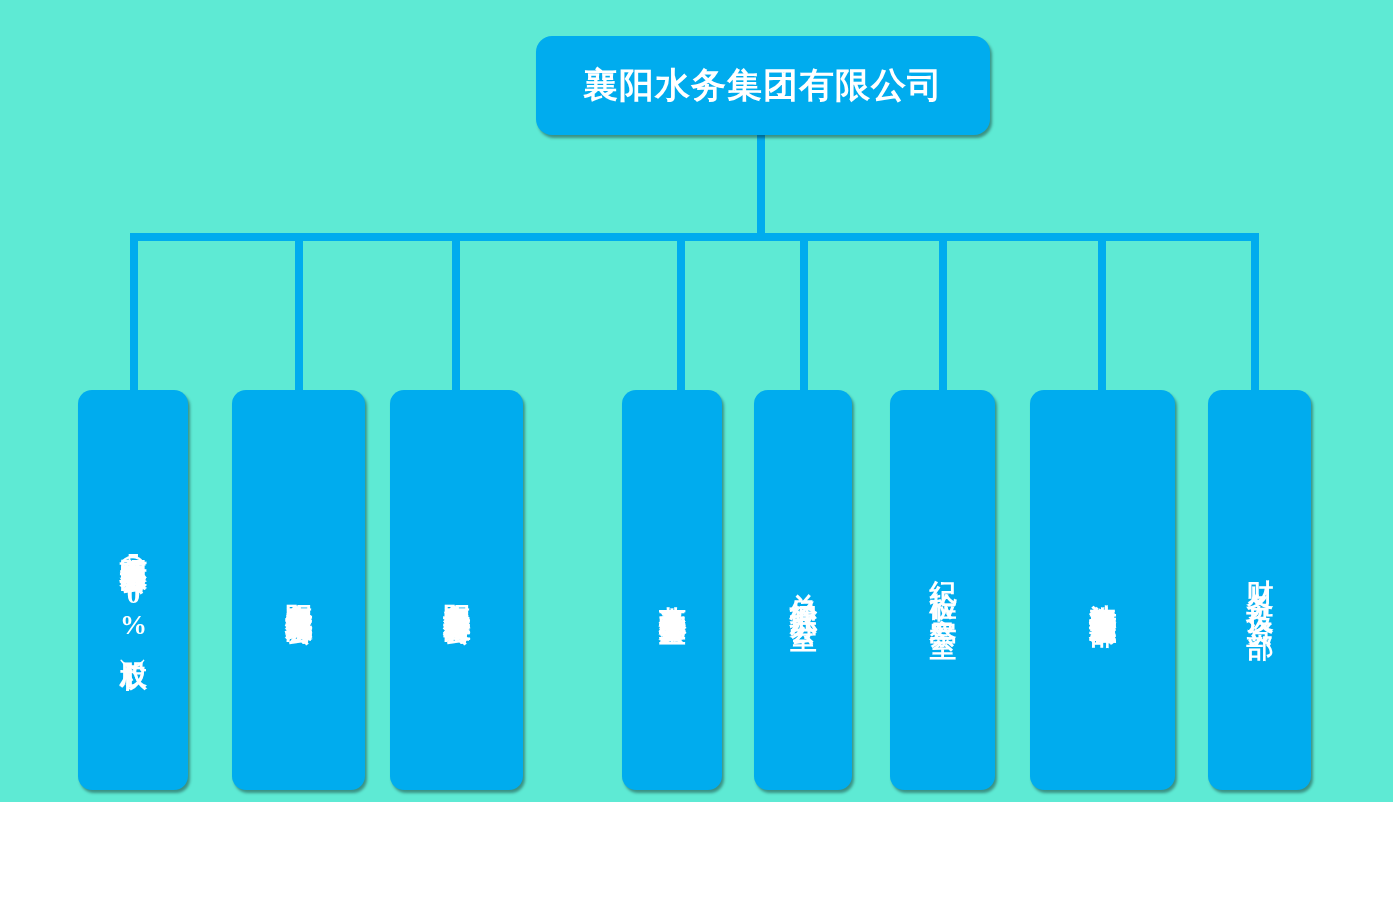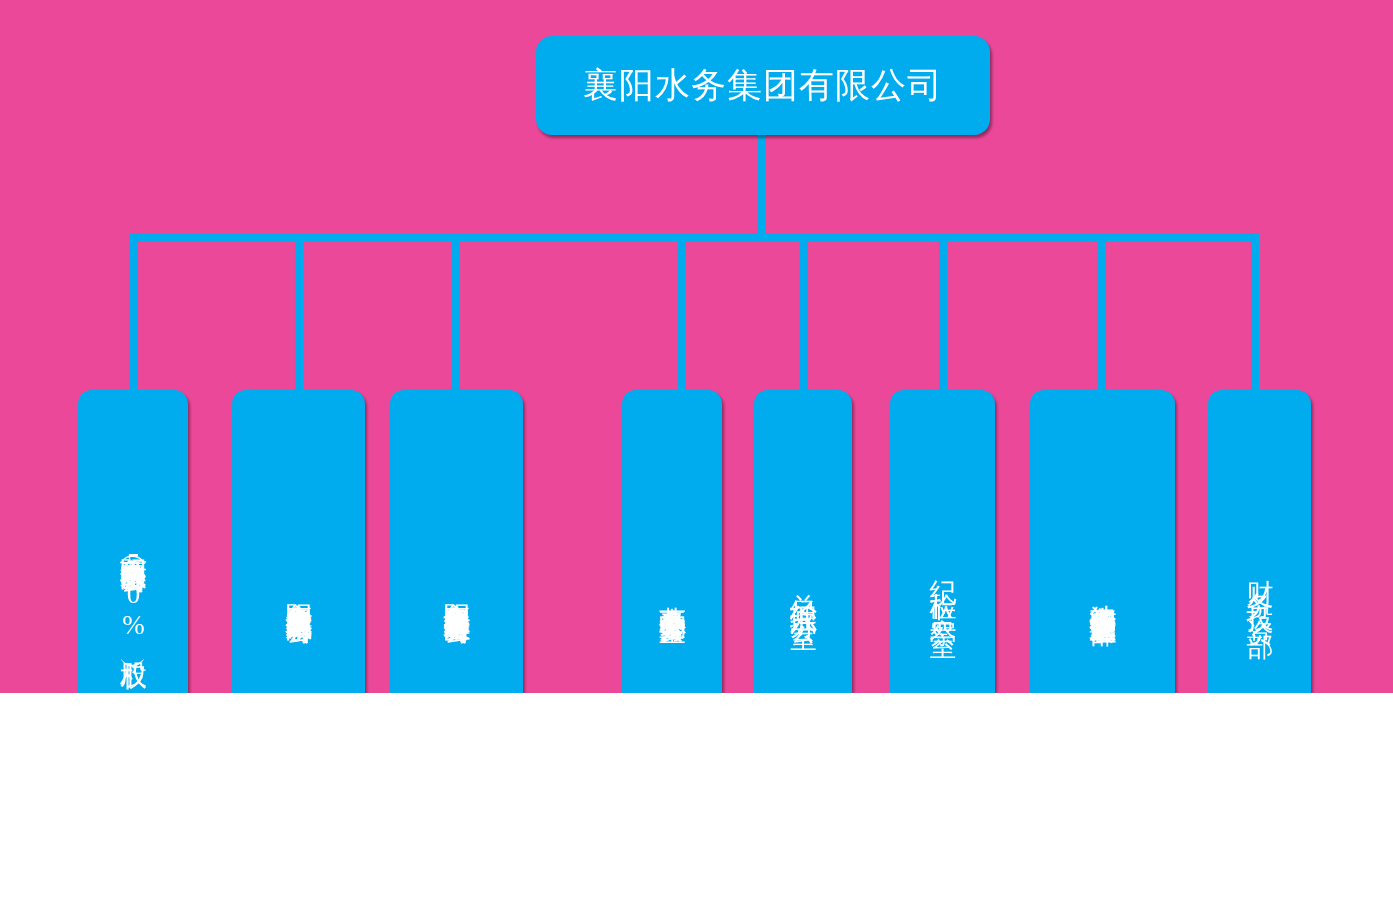--- a/index.html
+++ b/index.html
@@ -7,23 +7,24 @@
     margin: 0;
     padding: 0;
     background: #ffffff;
   }
   body {
     font-family: "Liberation Serif", "DejaVu Serif", serif;
   }
   #chart-canvas {
     position: relative;
     width: 1393px;
-    height: 693px;
-    background: #ec4899;
+    height: 802px;
+    background: #5eead4;
     overflow: hidden;
+    font-weight: bold;
   }
 
   
   .conn {
     position: absolute;
     background: #00ACEE;
   }
   .conn-h { height: 8px; }
   .conn-v { width: 8px; }
 

